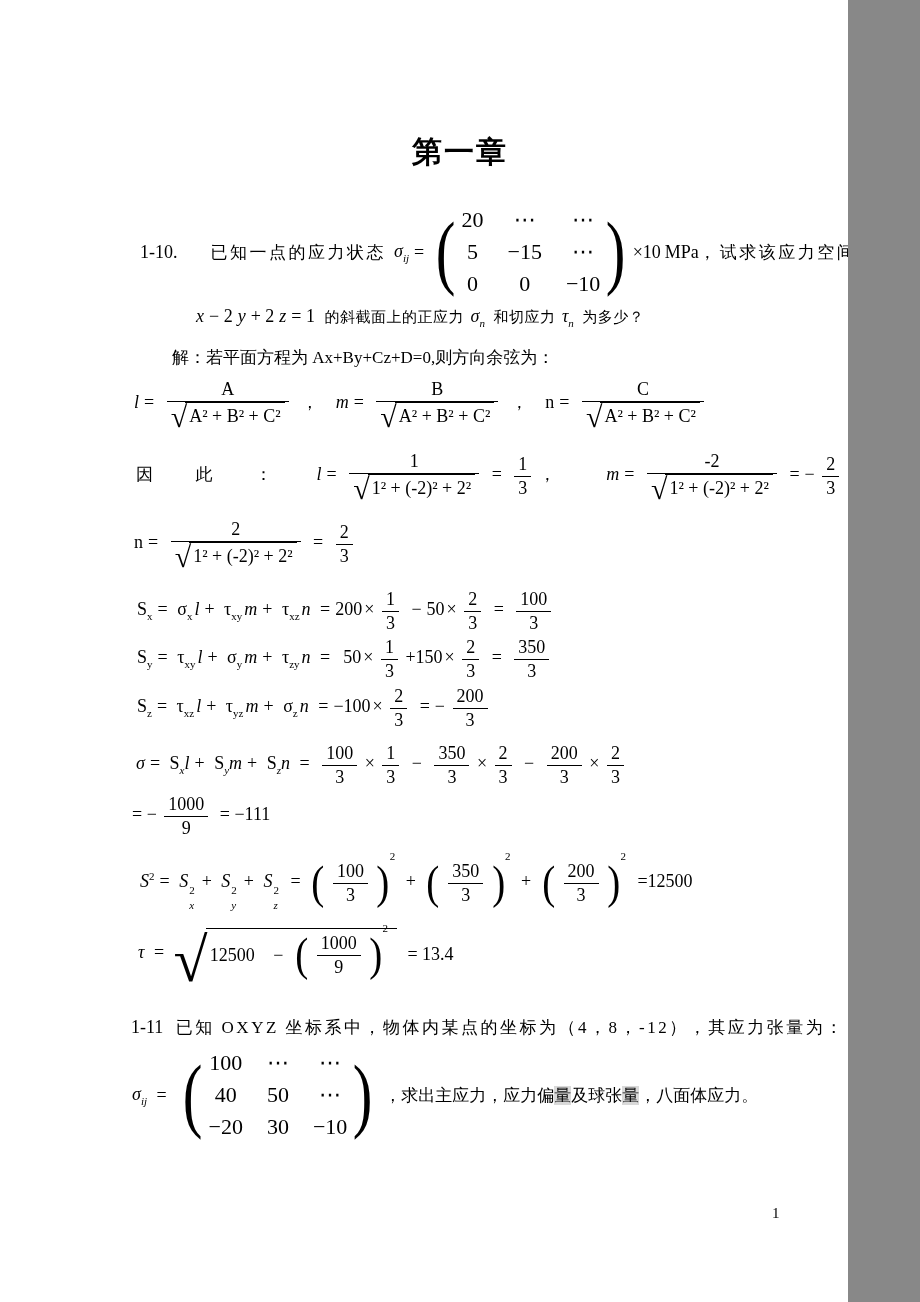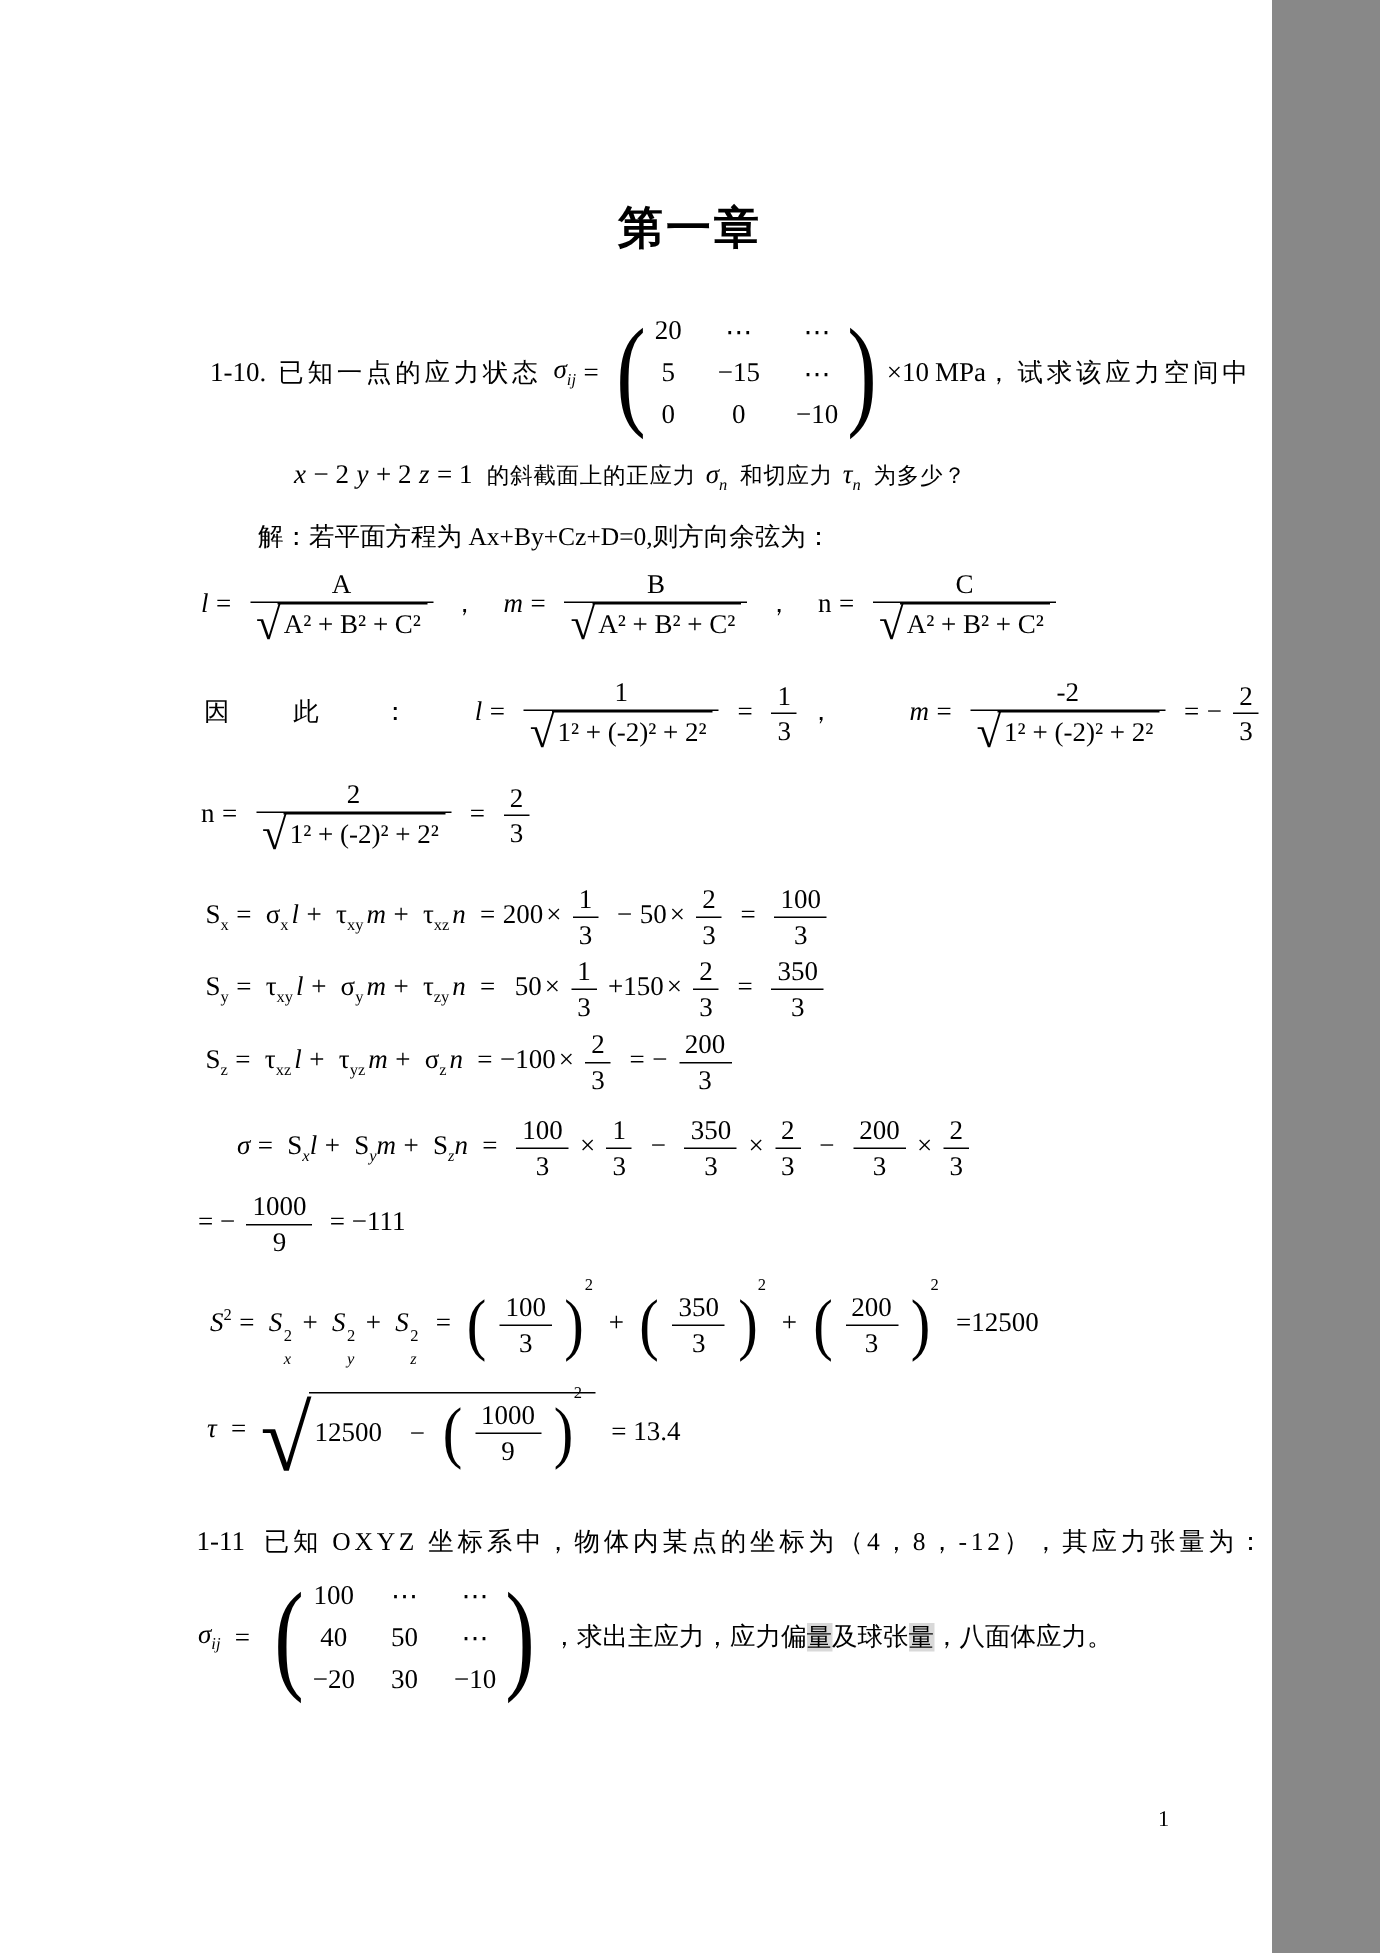--- a/index.html
+++ b/index.html
@@ -8,35 +8,35 @@
   .line{position:absolute;white-space:nowrap;}
   .title{position:absolute;left:0;width:920px;text-align:center;font-weight:bold;font-size:30px;
     letter-spacing:2px;font-family:"DejaVu Sans","Liberation Sans",sans-serif;}
   .cjk{font-size:17px;}
   .sp1{letter-spacing:2.5px;}
   .sp2{letter-spacing:2.5px;}
   .sp0{letter-spacing:0.5px;font-size:15px;}
   .it{font-style:italic;}
   sub{font-size:11px;}
   sup{font-size:11px;}
-  .ml2{margin-left:2px;}.ml4{margin-left:4px;}.ml6{margin-left:6px;}.ml8{margin-left:8px;}.ml16{margin-left:8px;}
+  .ml2{margin-left:2px;}.ml4{margin-left:4px;}.ml6{margin-left:6px;}.ml8{margin-left:8px;}.ml16{margin-left:33px;}
   .op{margin:0 5px;}
   .fr{display:inline-flex;flex-direction:column;text-align:center;vertical-align:middle;margin:0 3px;}
   .fr .n,.fr .d{display:block;line-height:1.25;padding:0 4px;}
   .fr .d{border-top:1.3px solid #000;}
   .sq{display:inline-flex;align-items:flex-end;}
   .rsign{font-size:30px;line-height:0.8;margin-right:-2px;transform:translateY(2px);}
   .rc{border-top:1.3px solid #000;padding:2px 4px 0 4px;white-space:nowrap;}
   .sq.tall{vertical-align:middle;}
   .sq.tall .rsign{font-size:62px;line-height:0.78;transform:translateY(4px);}
   .sq.tall .rc{padding:3px 8px 2px 4px;}
   .mat{display:inline-flex;align-items:center;vertical-align:middle;margin:0 3px;}
   .mparen{font-size:82px;line-height:1;font-weight:300;transform:scaleX(0.72);}
   .mcells{display:grid;grid-template-columns:repeat(3,auto);column-gap:24px;row-gap:6px;
-    justify-items:center;padding:0 2px;font-size:18px;}
+    justify-items:center;padding:0 2px;font-size:22px;}
   .bparen{font-size:46px;line-height:0.95;display:inline-block;vertical-align:middle;
     transform:scaleX(0.85);font-weight:300;}
   .psup{font-size:11px;position:relative;top:-20px;left:-1px;}
   .ss{display:inline-flex;flex-direction:column;align-items:flex-start;font-size:11px;line-height:1;
     row-gap:4px;vertical-align:-7px;margin:0 2px 0 1px;}
   .hl{background:#d9d9d9;}
   .pageno{position:absolute;font-size:15px;}
 </style>
 </head>
 <body>
@@ -217,21 +217,21 @@
         <span class="n">2</span>
         <span class="d">3</span>
       </span>
     <span class="op">=</span><span>−</span>
     <span class="fr">
         <span class="n">200</span>
         <span class="d">3</span>
       </span>
   </div>
 
-  <div class="line" style="top:742px;left:158px;">
+  <div class="line" style="top:742px;left:136px;">
     <i>σ</i><span class="op">=</span>
     <span>S</span><sub class="it">x</sub><i>l</i><span class="op">+</span>
     <span>S</span><sub class="it">y</sub><i>m</i><span class="op">+</span>
     <span>S</span><sub class="it">z</sub><i>n</i>
     <span class="op">=</span>
     <span class="fr">
         <span class="n">100</span>
         <span class="d">3</span>
       </span>
     <span>×</span>

